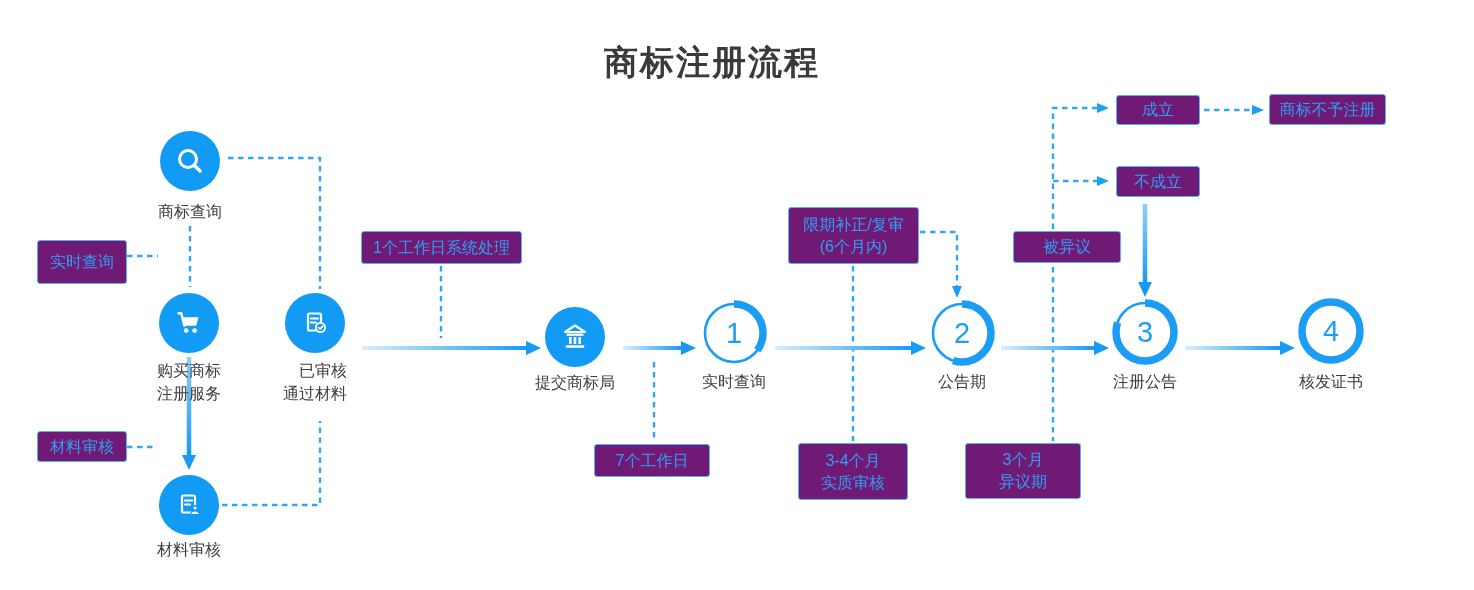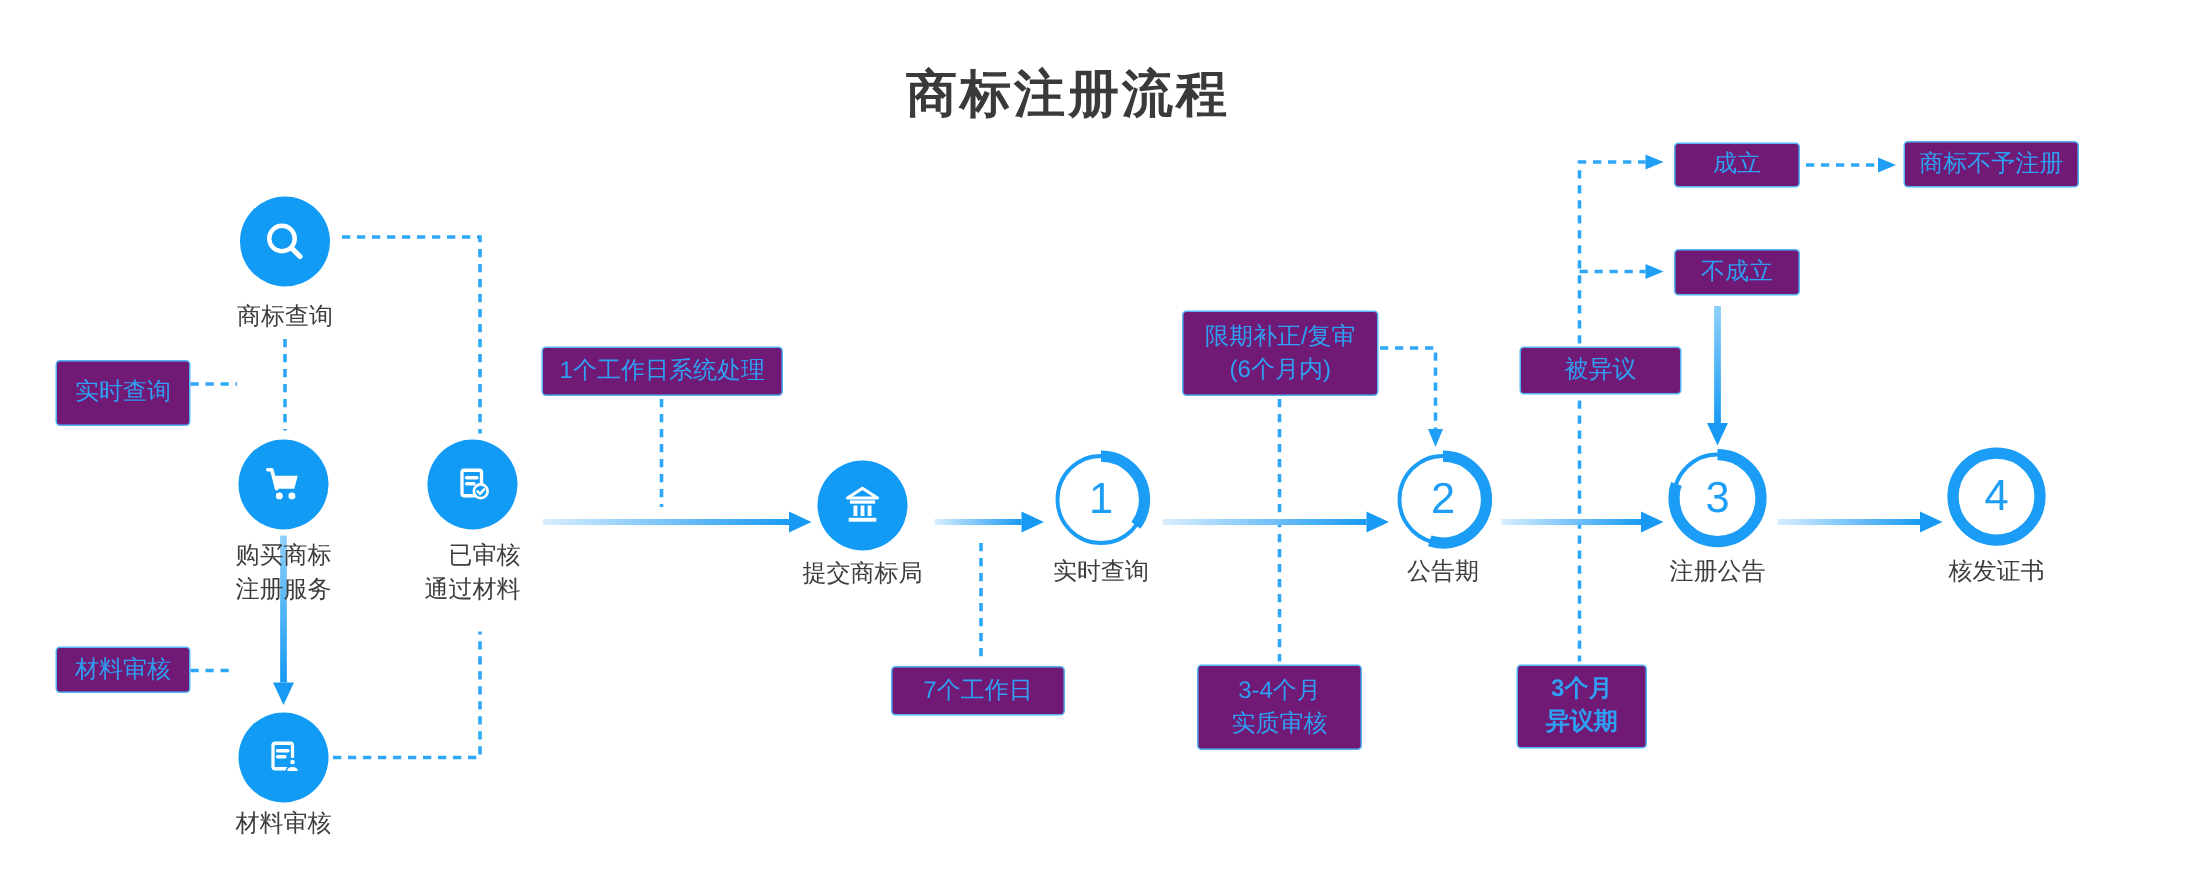--- a/index.html
+++ b/index.html
@@ -188,21 +188,21 @@
     <span>限期补正/复审</span>
     <span>(6个月内)</span>
   </div>
   <div class="callout" style="left:798px;top:443px;width:110px;height:57px;">
     <span>3-4个月</span>
     <span>实质审核</span>
   </div>
   <div class="callout" style="left:1013px;top:231px;width:108px;height:32px;">
     <span>被异议</span>
   </div>
-  <div class="callout" style="left:1011px;top:443px;width:87px;height:56px;font-weight:bold;">
+  <div class="callout" style="left:965px;top:443px;width:116px;height:56px;">
     <span>3个月</span>
     <span>异议期</span>
   </div>
   <div class="callout" style="left:1116px;top:95px;width:84px;height:30px;">
     <span>成立</span>
   </div>
   <div class="callout" style="left:1116px;top:166px;width:84px;height:31px;">
     <span>不成立</span>
   </div>
   <div class="callout" style="left:1269px;top:94px;width:117px;height:31px;">

